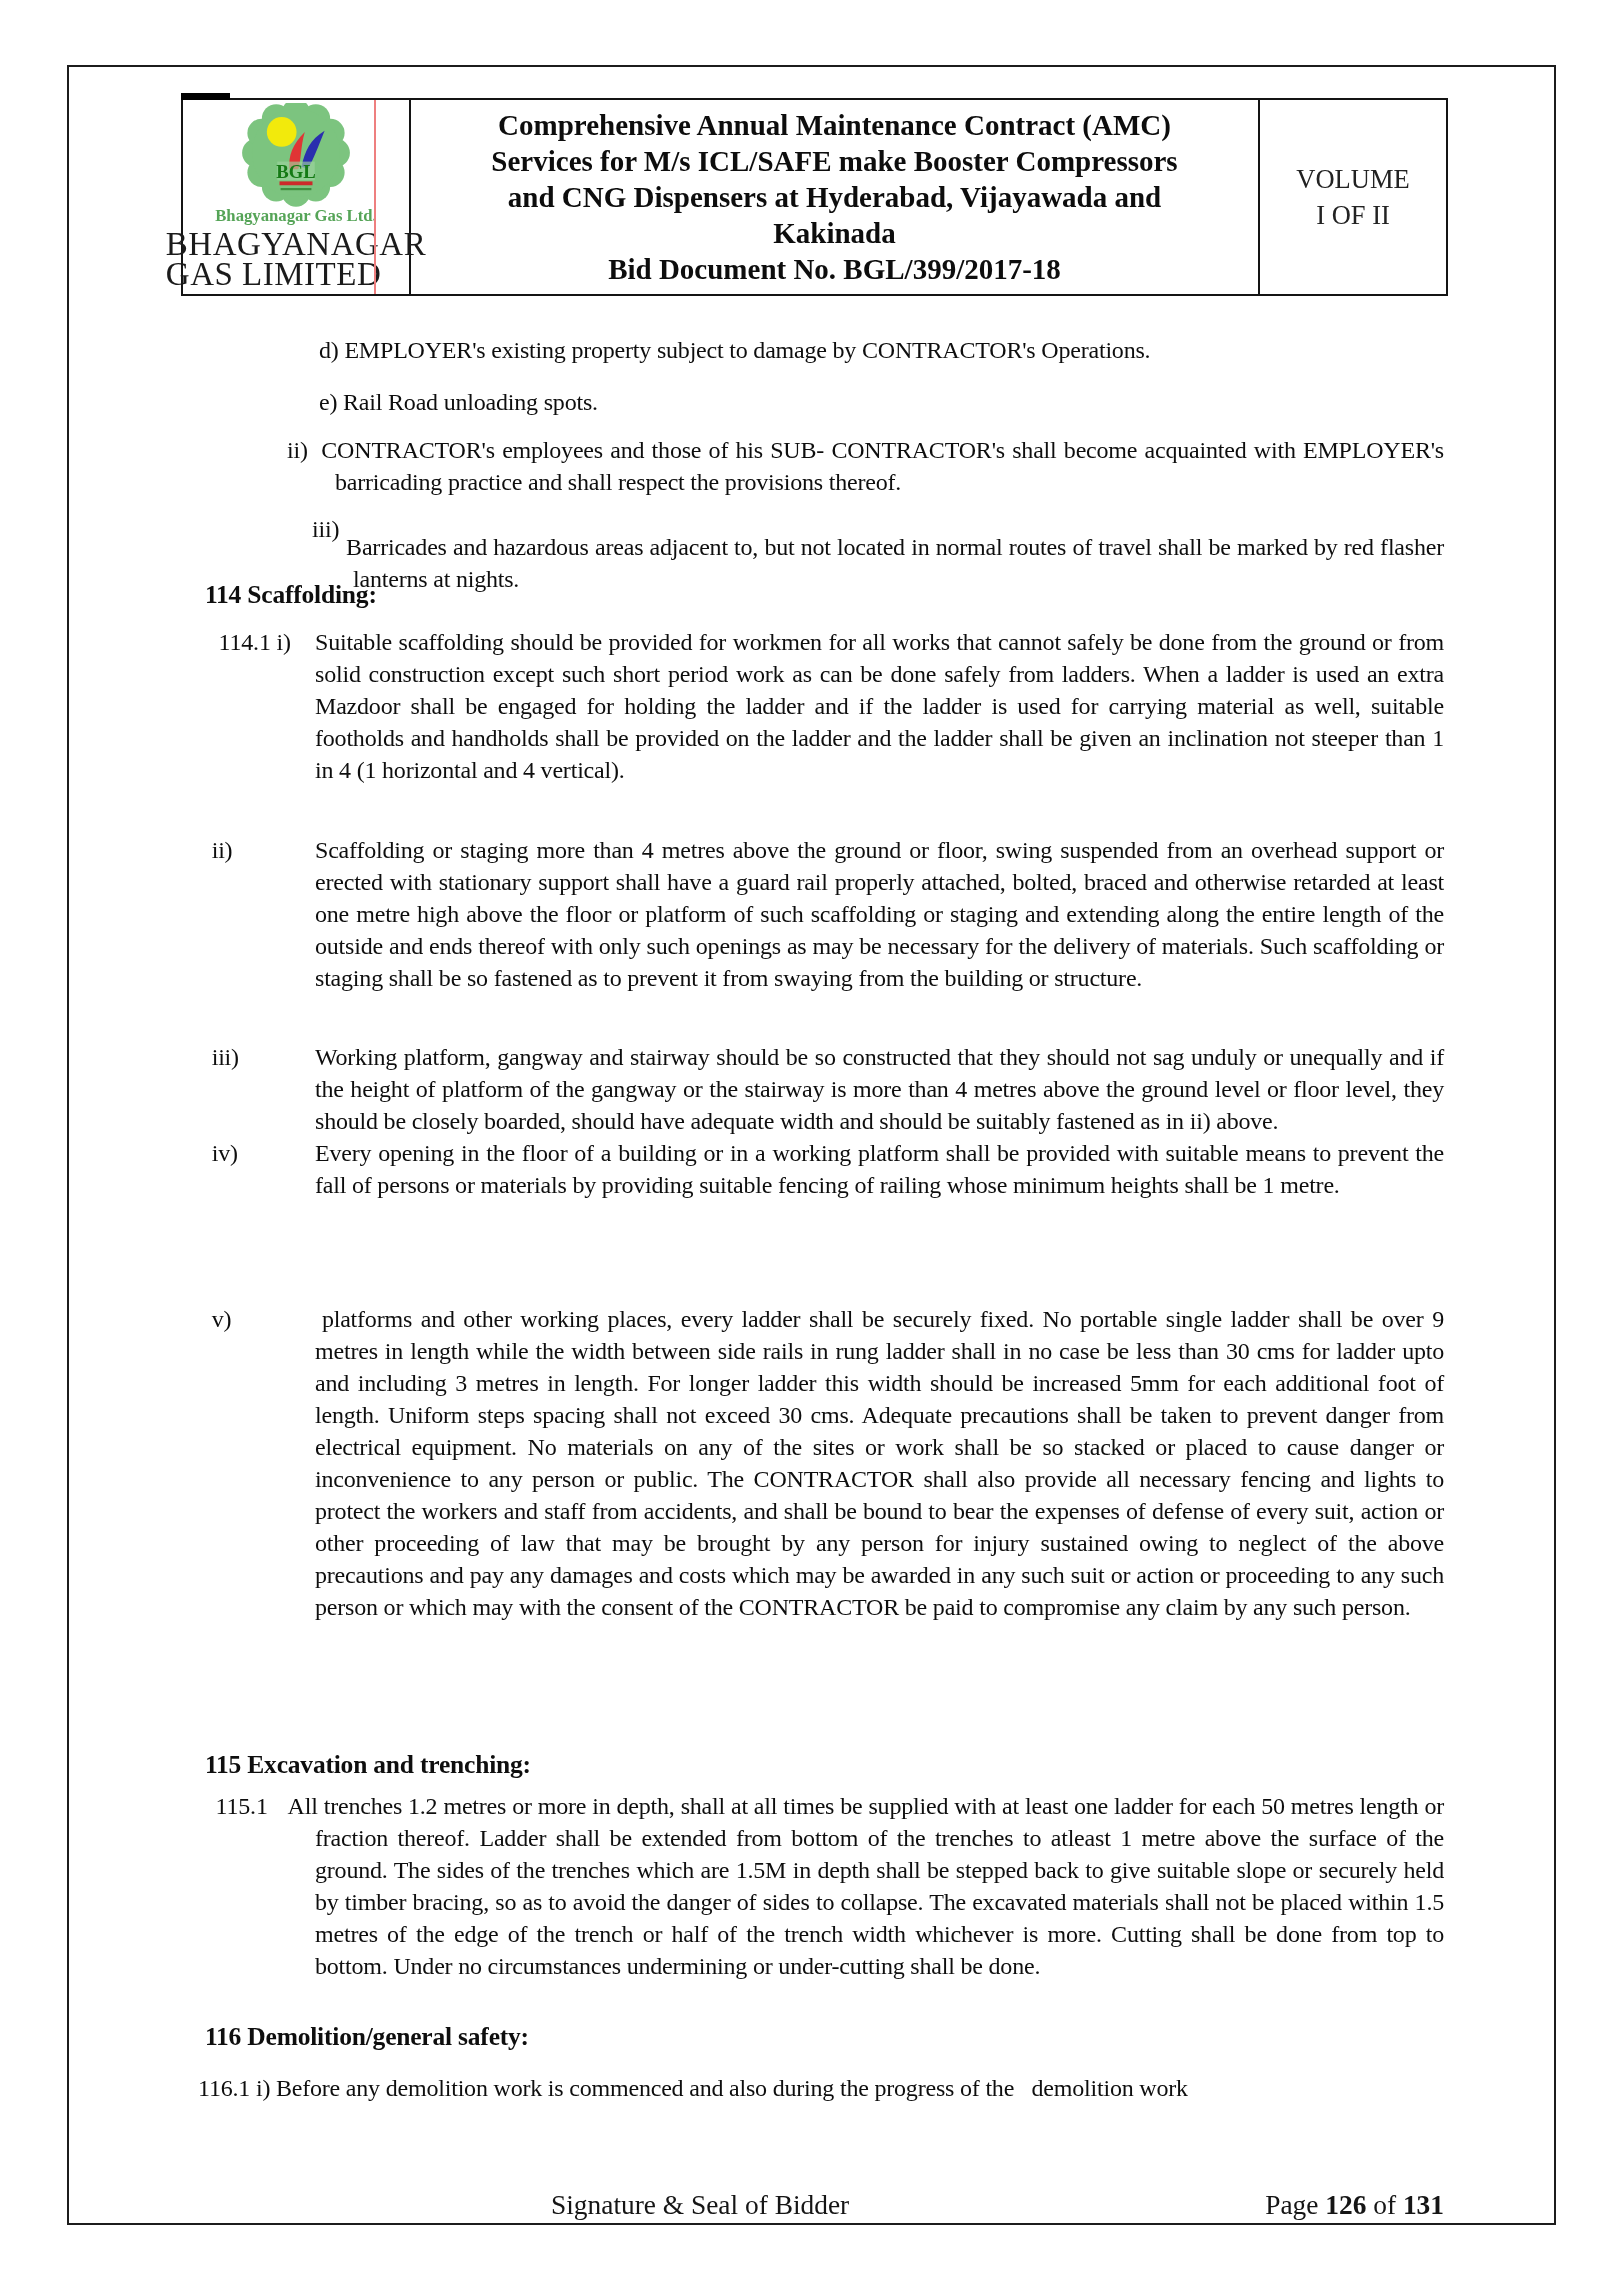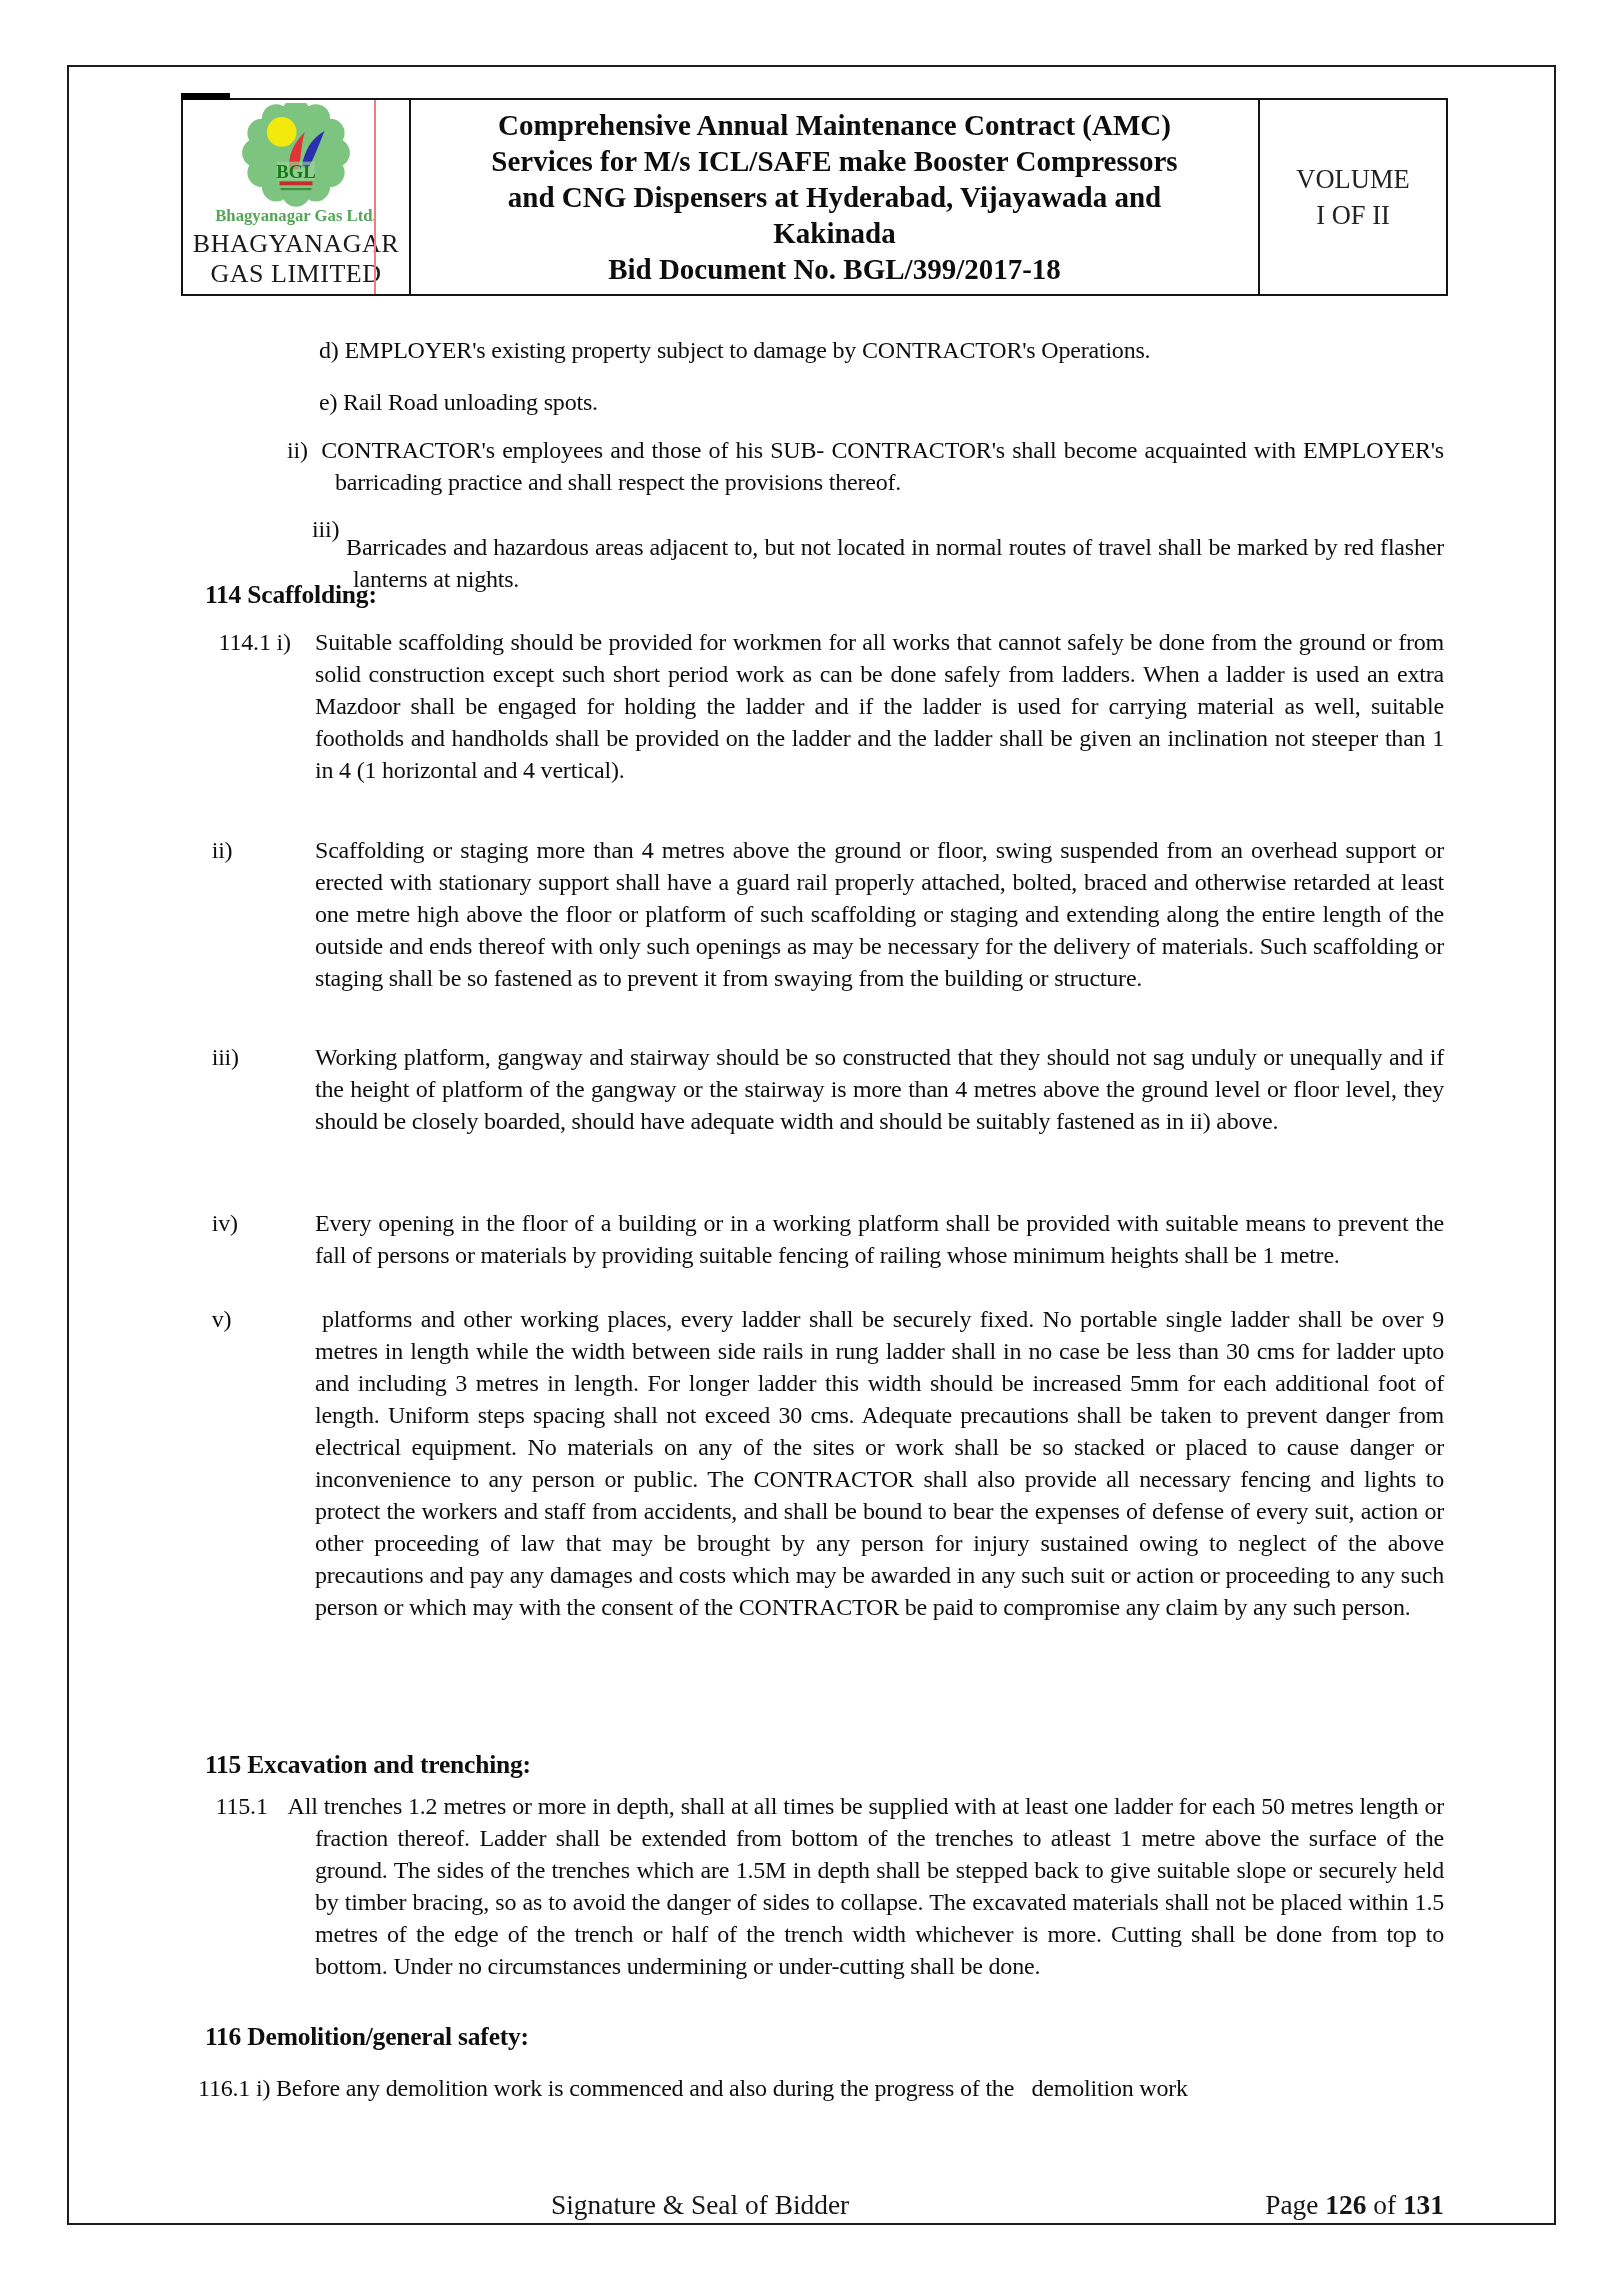--- a/index.html
+++ b/index.html
@@ -9,21 +9,21 @@
         border:2px solid #1c1c1c;box-sizing:border-box;}
   
   .hdr-table{position:absolute;left:112px;top:31px;width:1267px;height:198px;
         border:2px solid #141414;box-sizing:border-box;display:flex;background:#fff;}
   .hdr-artifact{position:absolute;left:-2px;top:-6.9px;width:49px;height:6.9px;background:#000;}
   .cell{box-sizing:border-box;}
   .cell-logo{width:228px;border-right:2px solid #141414;position:relative;
         display:flex;flex-direction:column;align-items:center;padding-top:2.9px;}
   .red-line{position:absolute;right:33px;top:0;width:2px;height:194px;background:#ee7f7f;}
   .logo-caption{font-size:16.7px;font-weight:bold;color:#55a457;line-height:18.6px;margin-top:0px;}
-  .company-name{font-size:26px;line-height:30px;text-align:center;margin-top:4px;
+  .company-name{font-size:33px;line-height:30px;text-align:left;margin-top:4px;
         color:#1b1b1b;letter-spacing:0.5px;}
   .cell-title{flex:1;border-right:2px solid #141414;text-align:center;font-weight:bold;
         font-size:29px;line-height:36px;padding-top:6.9px;color:#0d0d0d;}
   .cell-volume{width:186px;display:flex;flex-direction:column;align-items:center;
         justify-content:center;font-size:26.5px;line-height:36px;color:#222;border-radius:26px;}
   
   .content{position:absolute;left:129px;right:110px;top:0;font-size:24px;
         line-height:32px;letter-spacing:-0.2px;color:#0e0e0e;}
   .block{position:absolute;left:0;right:0;}
   .plabel{position:absolute;top:0;white-space:nowrap;}
@@ -123,21 +123,21 @@
       <div class="block" style="top:767px">
         <span class="plabel" style="left:13.7px">ii)</span>
         <div class="ptext">Scaffolding or staging more than 4 metres above the ground or floor, swing suspended from an overhead support or erected with stationary support shall have a guard rail properly attached, bolted, braced and otherwise retarded at least one metre high above the floor or platform of such scaffolding or staging and extending along the entire length of the outside and ends thereof with only such openings as may be necessary for the delivery of materials. Such scaffolding or staging shall be so fastened as to prevent it from swaying from the building or structure.</div>
       </div>
 
       <div class="block" style="top:974px">
         <span class="plabel" style="left:13.7px">iii)</span>
         <div class="ptext">Working platform, gangway and stairway should be so constructed that they should not sag unduly or unequally and if the height of platform of the gangway or the stairway is more than 4 metres above the ground level or floor level, they should be closely boarded, should have adequate width and should be suitably fastened as in ii) above.</div>
       </div>
 
-      <div class="block" style="top:1140px">
+      <div class="block" style="top:1070px">
         <span class="plabel" style="left:13.7px">iv)</span>
         <div class="ptext">Every opening in the floor of a building or in a working platform shall be provided with suitable means to prevent the fall of persons or materials by providing suitable fencing of railing whose minimum heights shall be 1 metre.</div>
       </div>
 
       <div class="block" style="top:1236px">
         <span class="plabel" style="left:13.7px">v)</span>
         <div class="ptext v-indent">platforms and other working places, every ladder shall be securely fixed. No portable single ladder shall be over 9 metres in length while the width between side rails in rung ladder shall in no case be less than 30 cms for ladder upto and including 3 metres in length. For longer ladder this width should be increased 5mm for each additional foot of length. Uniform steps spacing shall not exceed 30 cms. Adequate precautions shall be taken to prevent danger from electrical equipment. No materials on any of the sites or work shall be so stacked or placed to cause danger or inconvenience to any person or public. The CONTRACTOR shall also provide all necessary fencing and lights to protect the workers and staff from accidents, and shall be bound to bear the expenses of defense of every suit, action or other proceeding of law that may be brought by any person for injury sustained owing to neglect of the above precautions and pay any damages and costs which may be awarded in any such suit or action or proceeding to any such person or which may with the consent of the CONTRACTOR be paid to compromise any claim by any such person.</div>
       </div>
 
       <div class="block hding" style="top:1682px">115 Excavation and trenching:</div>

